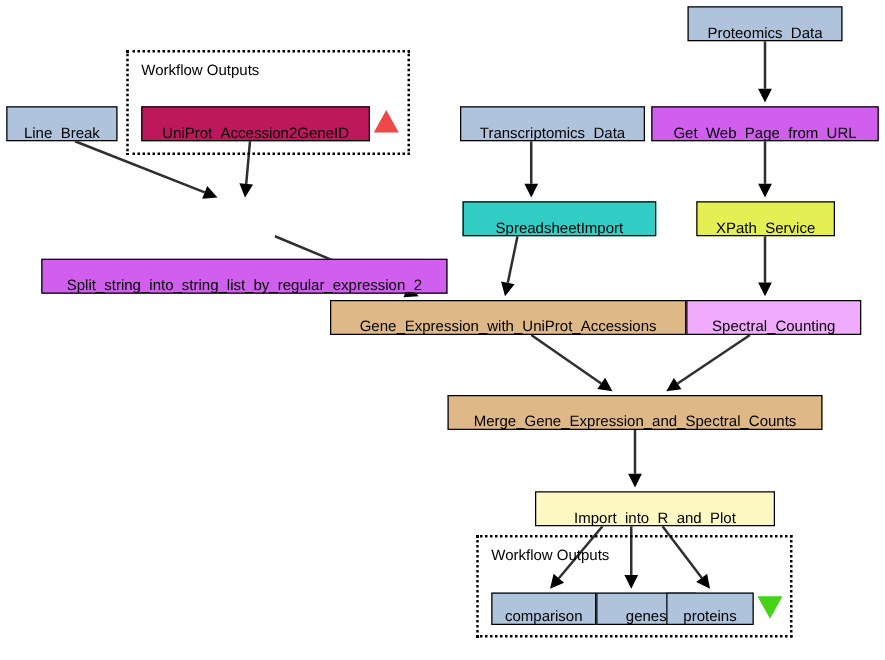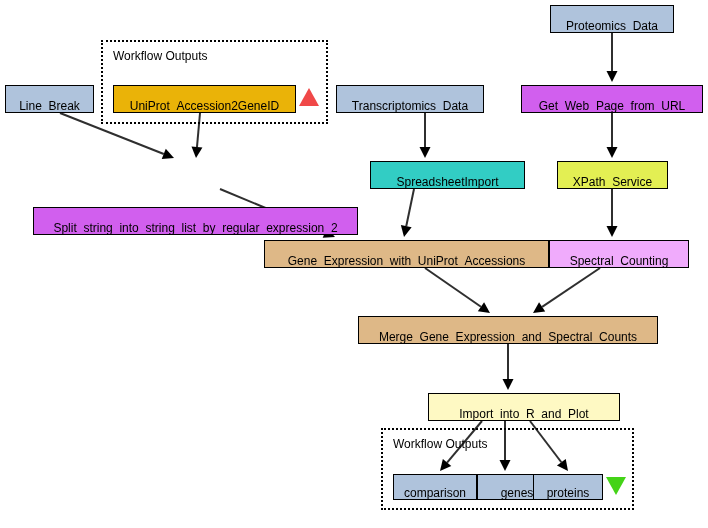--- a/index.html
+++ b/index.html
@@ -133,24 +133,24 @@
   <div id="groups">
       <div class="group-box" style="left: 101px; top: 40px; width: 227px; height: 84px;"></div>
       <div class="group-label" style="left: 113px; top: 49px;">Workflow Outputs</div>
       <div class="group-box" style="left: 381px; top: 428px; width: 253px; height: 82px;"></div>
       <div class="group-label" style="left: 393px; top: 437px;">Workflow Outputs</div>
     </div>
   <div id="nodes">
       <div class="node" style="left: 5px; top: 85px; width: 89px; height: 28px; background: rgb(175, 195, 220);">
         <span>Line_Break</span>
       </div>
-      <div class="node" style="left: 113px; top: 85px; width: 183px; height: 28px; background: #eab308;">
+      <div class="node" style="left: 113px; top: 85px; width: 183px; height: 28px; background: #be185d;">
         <span>UniProt_Accession2GeneID</span>
       </div>
-      <div class="node" style="left: 336px; top: 85px; width: 148px; height: 28px; background: rgb(175, 195, 220);">
+      <div class="node" style="left: 368px; top: 85px; width: 148px; height: 28px; background: rgb(175, 195, 220);">
         <span>Transcriptomics_Data</span>
       </div>
       <div class="node" style="left: 550px; top: 5px; width: 124px; height: 28px; background: rgb(175, 195, 220);">
         <span>Proteomics_Data</span>
       </div>
       <div class="node" style="left: 521px; top: 85px; width: 182px; height: 28px; background: rgb(209, 95, 238);">
         <span>Get_Web_Page_from_URL</span>
       </div>
       <div class="node" style="left: 33px; top: 161px; width: 325px; height: 28px; background: rgb(209, 95, 238); margin-top: 46px;">
         <span>Split_string_into_string_list_by_regular_expression_2</span>

